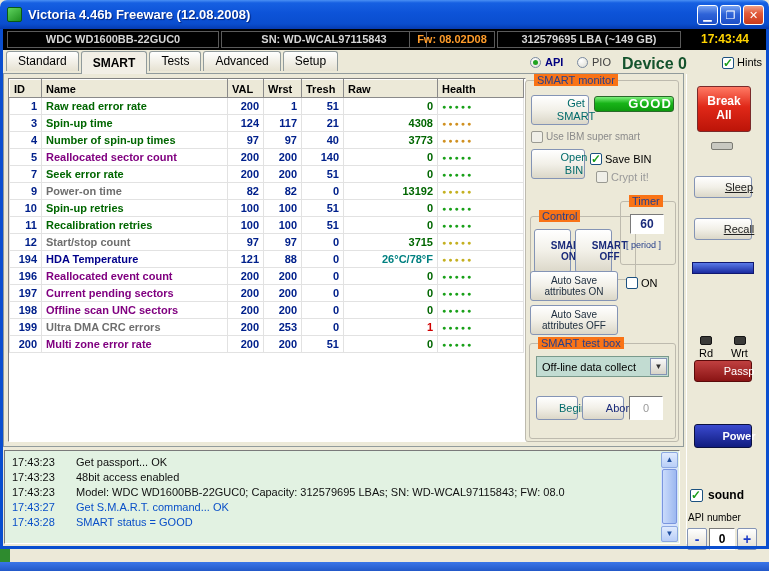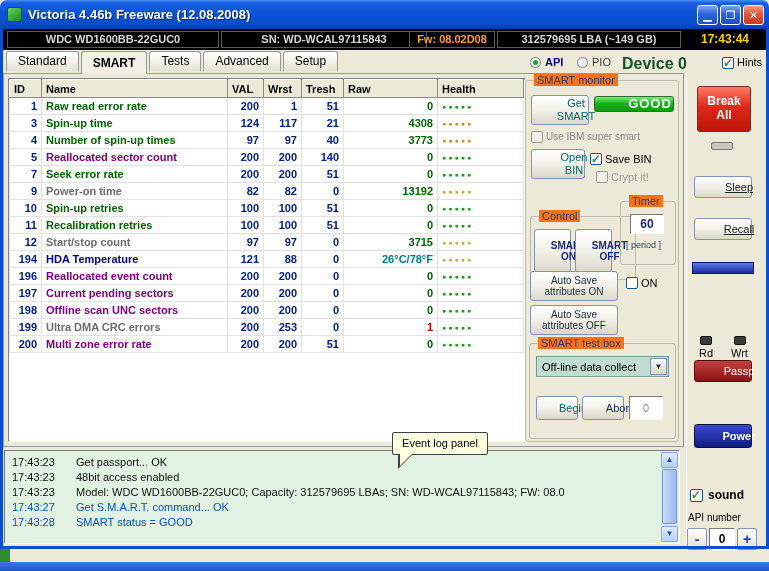--- a/index.html
+++ b/index.html
@@ -394,25 +394,20 @@
         <div class="log-line" style="color: rgb(10, 80, 200);"><span class="log-time">17:43:27</span><span>Get S.M.A.R.T. command... OK</span></div>
         <div class="log-line" style="color: rgb(10, 80, 200);"><span class="log-time">17:43:28</span><span>SMART status = GOOD</span></div>
       </div>
     <div class="scrollbar">
       <div class="sb-btn" style="top:0;">▲</div>
       <div class="sb-thumb"></div>
       <div class="sb-btn" style="bottom:0;top:auto;">▼</div>
     </div>
   </div>
 
-  <div class="tooltip">
-    <span>Event log panel</span>
-    <div class="tail-border"></div>
-    <div class="tail"></div>
-  </div>
 
   <div class="win-border-l"></div>
   <div class="win-border-r"></div>
   <div class="win-border-b"></div>
 
   <div class="corner-green"></div>
   <div class="taskbar"></div>
 
 </div>
 

